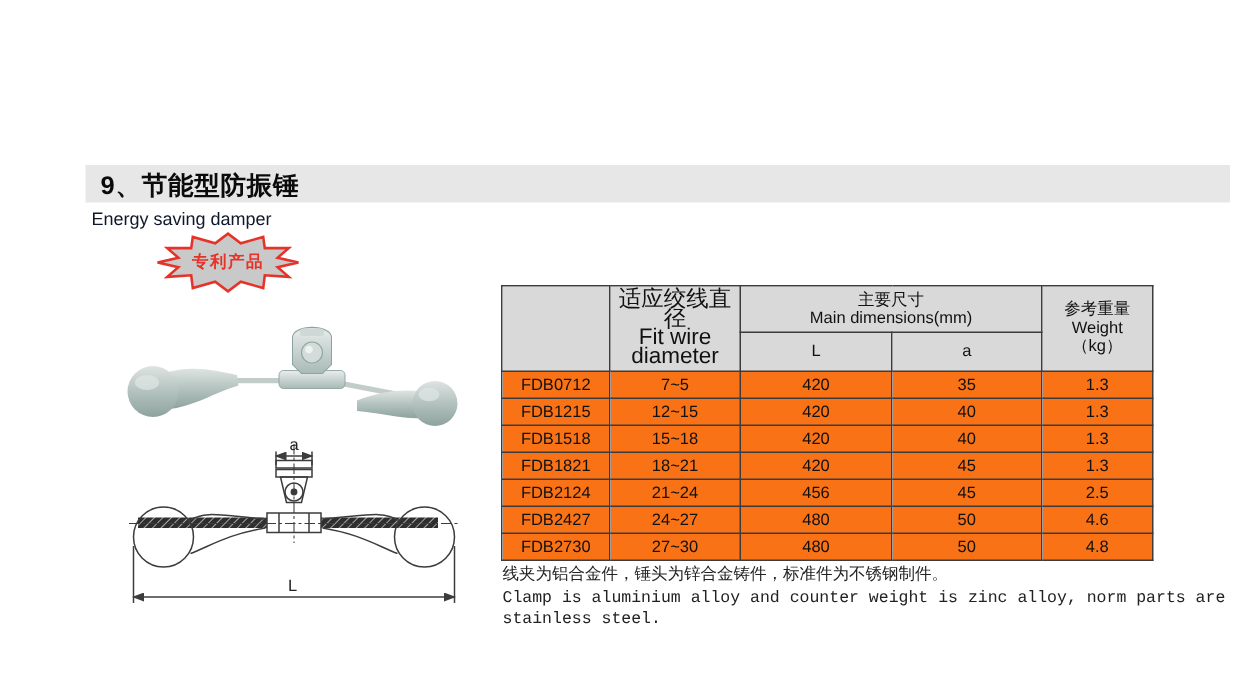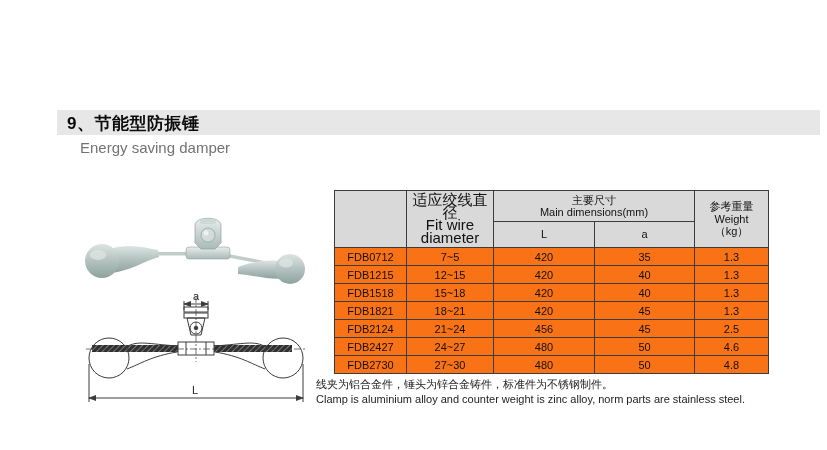--- a/index.html
+++ b/index.html
@@ -9,21 +9,21 @@
   }
   .abs{position:absolute;}
   .title-bar{
     left:57px;top:110px;width:763px;height:25px;
     background:var(--bar-bg,#e7e7e7);
   }
   .title-bar h1{
     margin:0;padding:2px 0 0 10px;font-size:17px;line-height:23px;
     font-weight:bold;color:#0b0b0b;letter-spacing:.5px;
   }
-  .subtitle{left:80px;top:139px;font-size:15px;color:#737373;}
+  .subtitle{left:61px;top:139px;font-size:12px;color:#0f172a;}
   .badge{left:104px;top:154px;width:96px;height:42px;}
   .badge svg{display:block;}
   .badge .badge-text{
     position:absolute;left:0;top:0;width:96px;height:40px;
     display:flex;align-items:center;justify-content:center;
     font-size:11px;font-weight:bold;color:var(--badge-red,#e63329);letter-spacing:1px;
   }
   .patent-no{left:76px;top:194px;font-size:12.5px;color:#222;}
   .photo{left:78px;top:213px;}
   .drawing{left:84px;top:290px;}
@@ -33,34 +33,40 @@
   }
   .spec-table th,.spec-table td{
     border:1px solid #3c3c3c;text-align:center;vertical-align:middle;
     padding:0 1px;font-weight:normal;overflow:hidden;
   }
   .spec-table thead th{background:var(--thead-bg,#d9d9d9);line-height:12.5px;}
   .hdr-row1 th{height:30px;}
   .hdr-row2 th{height:25px;}
   .spec-table tbody td{height:17px;background:#f97316;}
   .cell-small{font-size:15px;}
-  .notes{left:316px;top:377px;font-size:11px;line-height:14.5px;color:#222;}
+  .notes{left:335px;top:377px;font-size:11px;line-height:14.5px;color:#222;font-family:Liberation Mono, monospace;}
   .dim-label{font-size:11px;fill:#222;}
   text{font-family:"Liberation Sans","DejaVu Sans",sans-serif;}
 </style>
 </head>
 <body>
 
 <div class="page">
 
   <div class="abs title-bar">
     <h1>9、节能型防振锤</h1>
   </div>
   <div class="abs subtitle">Energy saving damper</div>
 
+  <div class="abs badge">
+    <svg width="96" height="42" viewBox="0 0 90 38">
+      <polygon points="89,19 76,22 83,28 68,27 67,35 53,31 45,37 37,31 23,35 22,27 7,28 14,22 1,19 14,16 7,10 22,10 23,3 37,7 45,1 53,7 67,3 68,10 83,10 76,16" fill="#c9c9c9" stroke="#e63329" stroke-width="1.6" stroke-linejoin="miter"></polygon>
+    </svg>
+    <span class="badge-text">专利产品</span>
+  </div>
 
   <svg class="abs photo" width="245" height="80" viewBox="0 0 245 80">
     <defs>
       <linearGradient id="metal" x1="0" y1="0" x2="0" y2="1">
         <stop offset="0" stop-color="#dde4e2"></stop>
         <stop offset="0.5" stop-color="#b3c2be"></stop>
         <stop offset="1" stop-color="#8ea39e"></stop>
       </linearGradient>
       <linearGradient id="metal2" x1="0" y1="0" x2="0" y2="1">
         <stop offset="0" stop-color="#e8edec"></stop>

